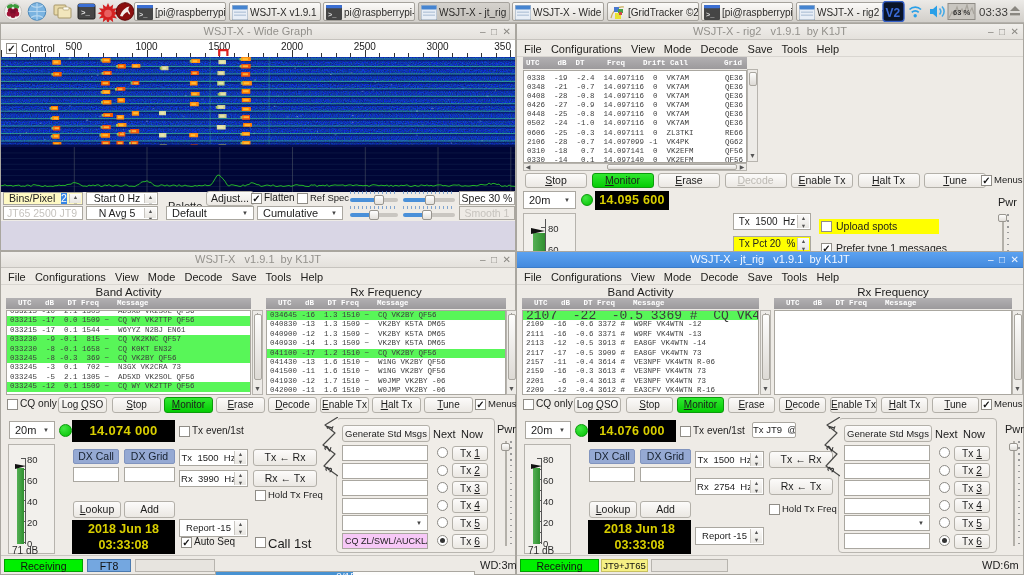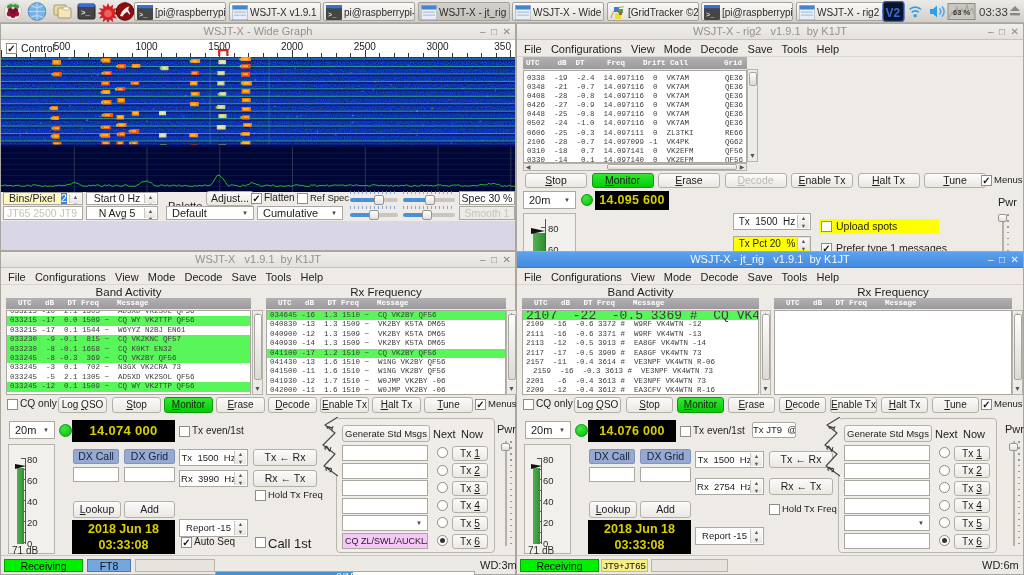--- a/index.html
+++ b/index.html
@@ -100,21 +100,21 @@
     <div class="spin" style="left:216px;top:212px;width:78px;height:16px;line-height:14px;background:#ffff00;padding-right:10px;font-size:10px">Tx Pct 20&nbsp; %<div class="sar" style="top:1px;bottom:1px">▲<br>▼</div></div>
     <div class="chkb" style="left:304px;top:219px">✓</div>
     <div class="clab" style="left:319px;top:218px">Prefer type 1 messages</div>
     <div class="vsl" style="left:485px;top:190px;height:38px"></div>
     <div class="ab" style="left:490px;top:190px;height:38px;width:2px;background-image:repeating-linear-gradient(#999 0 1.5px,transparent 1.5px 6px)"></div>
     <div class="vslh" style="left:481px;top:190px"></div>
   </div>
 <div class="win" style="left:0;top:23px;width:516px;height:228px">
     <div class="tb">WSJT-X - Wide Graph<div class="wc" style="right:4px">– &nbsp;□ &nbsp;✕</div></div>
     <div class="ab" style="left:0;top:16px;width:514px;height:17px;background:#fff">
-      <div class="ab" style="left:52.754999999999995px;width:40px;text-align:left;top:1px;font-size:10px;color:#1a1a1a">500</div>
+      <div class="ab" style="left:52.754999999999995px;width:40px;text-align:center;top:1px;font-size:10px;color:#1a1a1a">500</div>
       <div class="ab" style="left:125.50999999999999px;width:40px;text-align:center;top:1px;font-size:10px;color:#1a1a1a">1000</div>
       <div class="ab" style="left:198.26500000000001px;width:40px;text-align:center;top:1px;font-size:10px;color:#1a1a1a">1500</div>
       <div class="ab" style="left:271.02px;width:40px;text-align:center;top:1px;font-size:10px;color:#1a1a1a">2000</div>
       <div class="ab" style="left:343.775px;width:40px;text-align:center;top:1px;font-size:10px;color:#1a1a1a">2500</div>
       <div class="ab" style="left:416.53000000000003px;width:40px;text-align:center;top:1px;font-size:10px;color:#1a1a1a">3000</div>
       <div class="ab" style="left:493.285px;width:30px;text-align:left;top:1px;font-size:10px;color:#1a1a1a">350</div>
       <div class="ab" style="left:0.0px;bottom:0;width:1px;height:7px;background:#333"></div>
       <div class="ab" style="left:14.551px;bottom:0;width:1px;height:4px;background:#333"></div>
       <div class="ab" style="left:29.102px;bottom:0;width:1px;height:4px;background:#333"></div>
       <div class="ab" style="left:43.653px;bottom:0;width:1px;height:4px;background:#333"></div>
@@ -609,21 +609,21 @@
     <div class="tinytxt" style="left:257px;top:34px;width:238px;text-align:center;font-size:11.5px">Rx Frequency</div>
     <div class="thead" style="left:5px;top:46px;width:237px;height:11px;font-size:7.5px;line-height:11px;padding-left:3px">  UTC   dB   DT Freq    Message</div>
     <div class="tbody" style="left:5px;top:58px;width:237px;height:85px">
       <div style="margin-top:0px">
         <div class="tr g" style="font-size:13px;line-height:9.4px;height:9.4px;padding-left:3px">2107  -22  -0.5 3369 #  CQ VK4WTN QG64</div>
         <div class="tr" style="font-size:7.5px;line-height:9.4px;height:9.4px;padding-left:3px">2109  -16  -0.6 3372 #  W9RF VK4WTN -12</div>
         <div class="tr" style="font-size:7.5px;line-height:9.4px;height:9.4px;padding-left:3px">2111  -16  -0.6 3371 #  W9RF VK4WTN -13</div>
         <div class="tr" style="font-size:7.5px;line-height:9.4px;height:9.4px;padding-left:3px">2113  -12  -0.5 3913 #  EA8GF VK4WTN -14</div>
         <div class="tr" style="font-size:7.5px;line-height:9.4px;height:9.4px;padding-left:3px">2117  -17  -0.5 3909 #  EA8GF VK4WTN 73</div>
         <div class="tr" style="font-size:7.5px;line-height:9.4px;height:9.4px;padding-left:3px">2157  -11  -0.4 3614 #  VE3NPF VK4WTN R-06</div>
-        <div class="tr" style="font-size:7.5px;line-height:9.4px;height:9.4px;padding-left:10px">2159  -16  -0.3 3613 #  VE3NPF VK4WTN 73</div>
+        <div class="tr" style="font-size:7.5px;line-height:9.4px;height:9.4px;padding-left:3px">2159  -16  -0.3 3613 #  VE3NPF VK4WTN 73</div>
         <div class="tr" style="font-size:7.5px;line-height:9.4px;height:9.4px;padding-left:3px">2201   -6  -0.4 3613 #  VE3NPF VK4WTN 73</div>
         <div class="tr" style="font-size:7.5px;line-height:9.4px;height:9.4px;padding-left:3px">2209  -12  -0.4 3612 #  EA3CFV VK4WTN R-16</div>
       </div>
     </div>
     <div class="sb" style="left:243px;top:58px;width:11px;height:85px"></div>
     <div class="sbar" style="left:244px;top:59px;width:9px;line-height:8px">▲</div>
     <div class="sbar" style="left:244px;top:133px;width:9px;line-height:8px">▼</div>
     <div class="sbt" style="left:244.5px;top:62px;width:8px;height:66px"></div>
     <div class="thead" style="left:257px;top:46px;width:238px;height:11px;font-size:7.5px;line-height:11px;padding-left:3px">  UTC   dB   DT Freq    Message</div>
     <div class="tbody" style="left:257px;top:58px;width:238px;height:85px">

